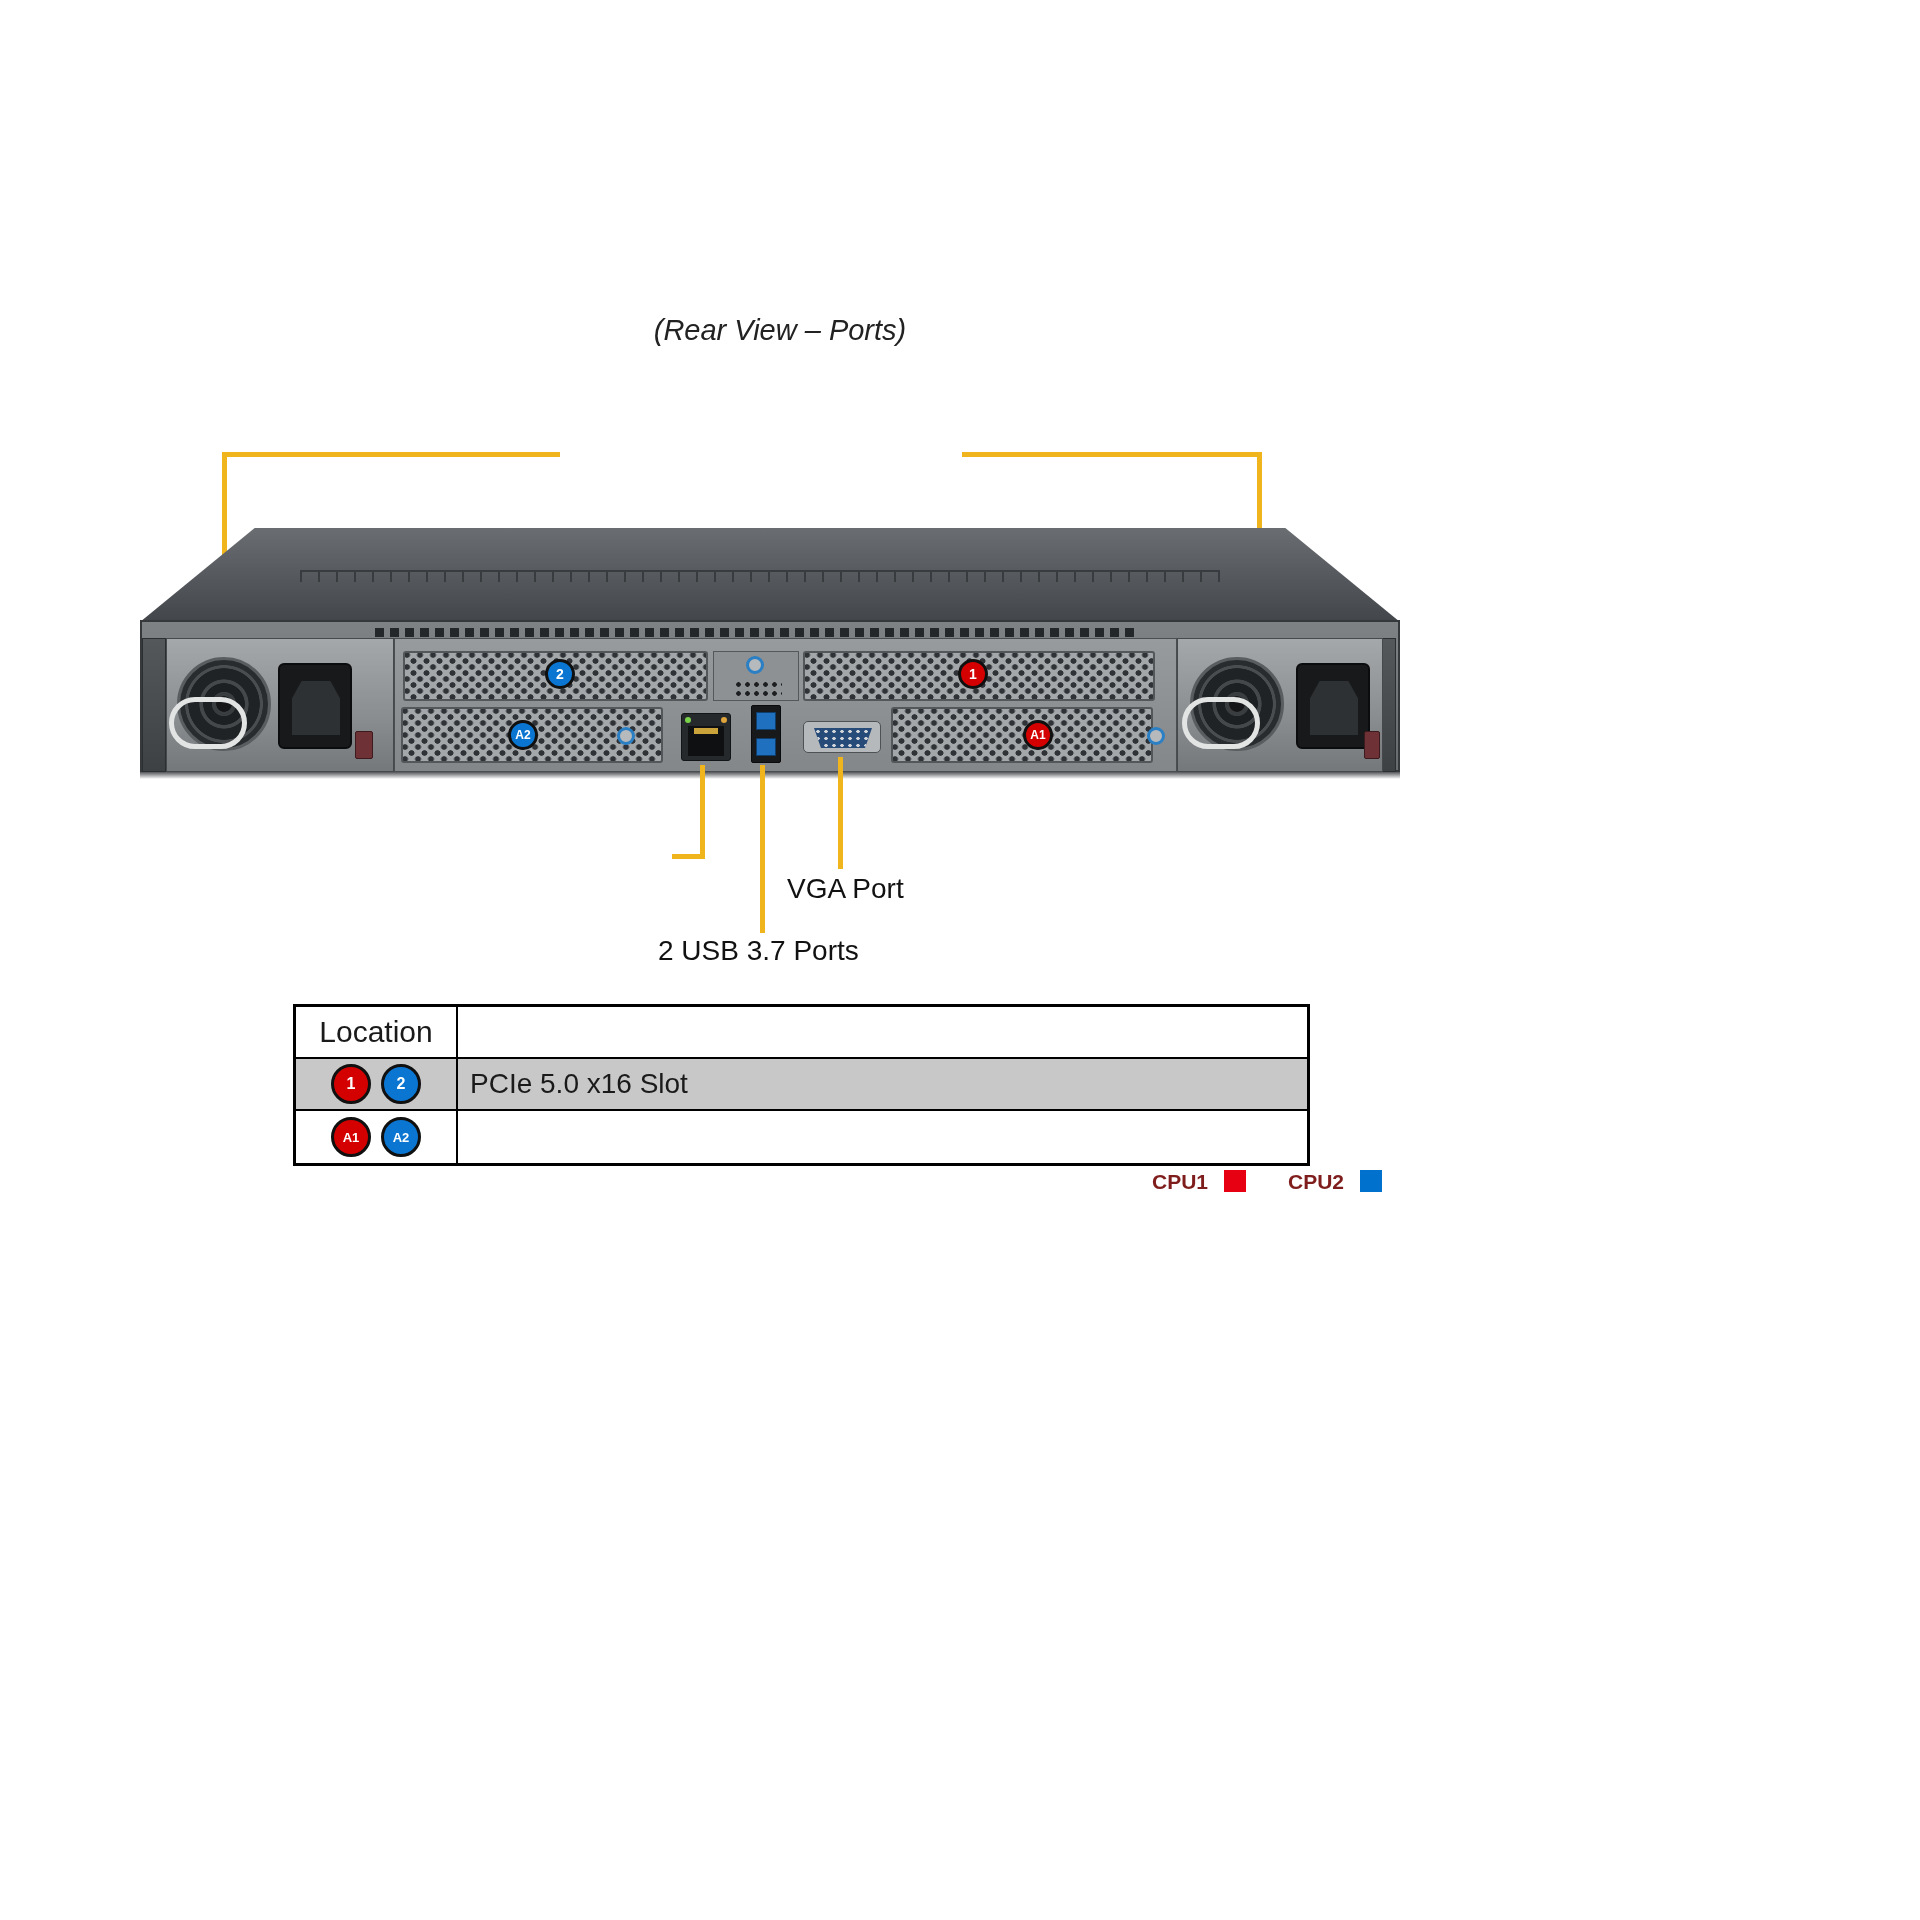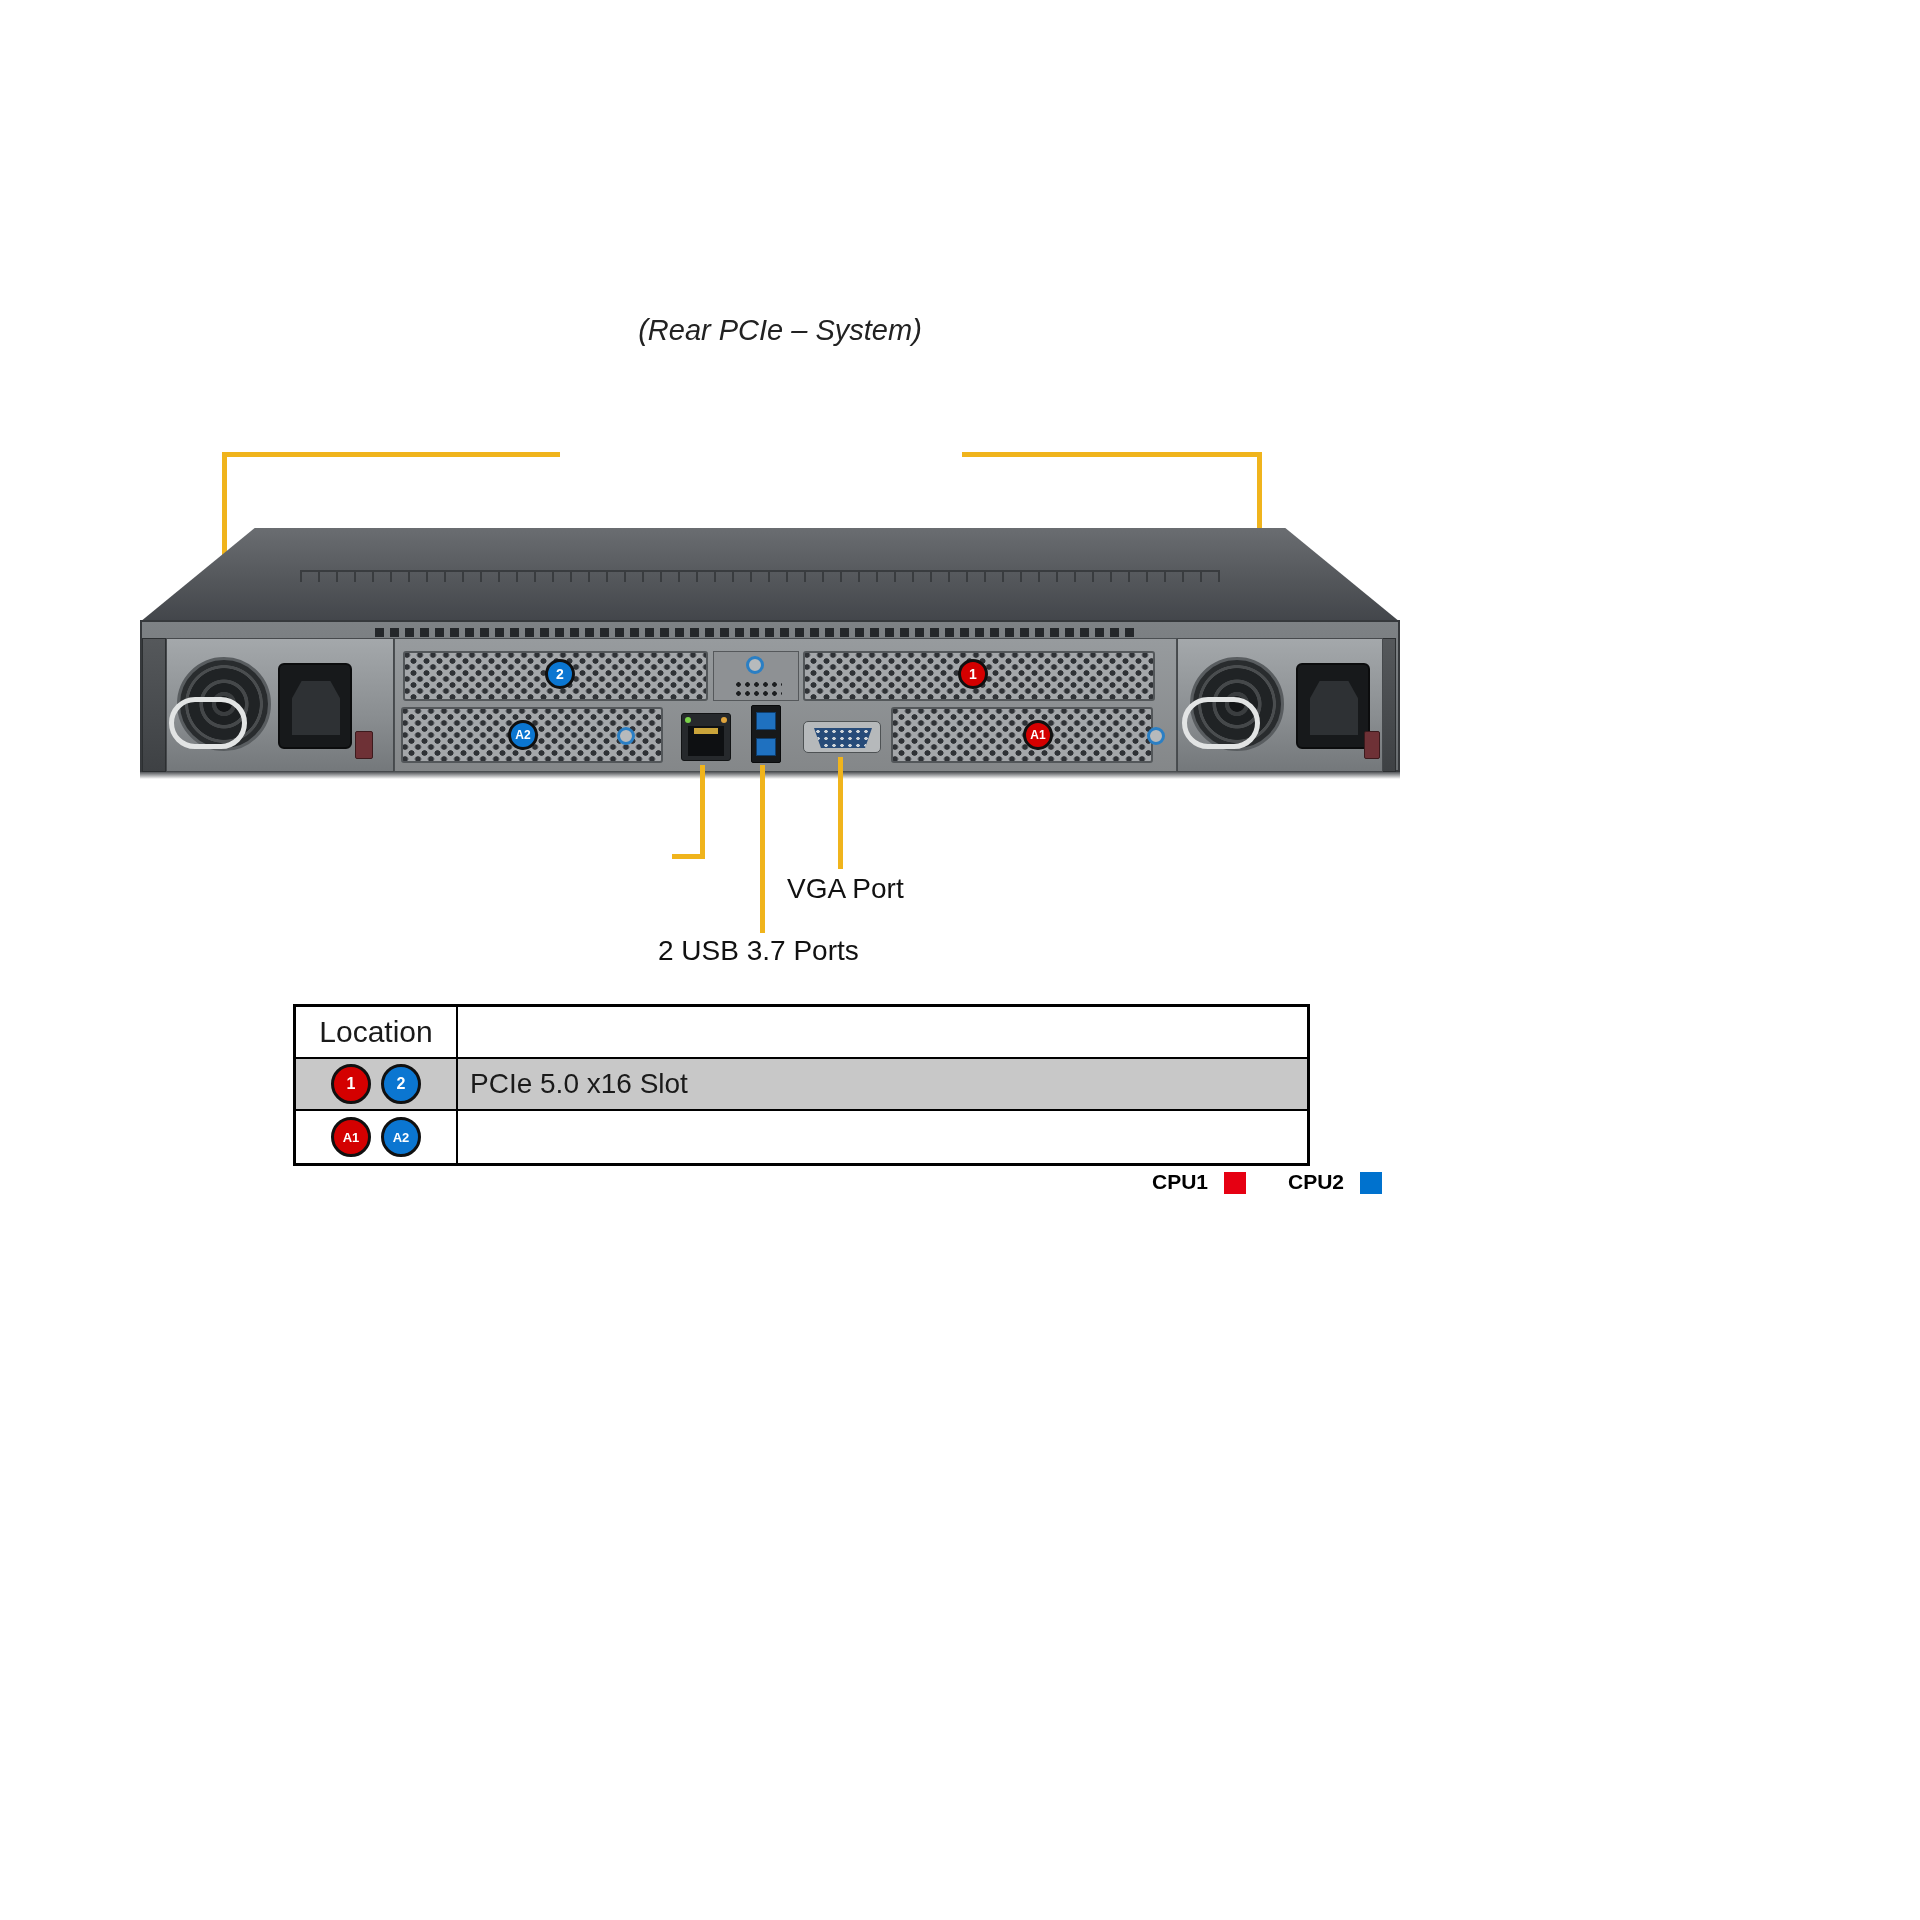--- a/index.html
+++ b/index.html
@@ -63,32 +63,32 @@
   .table{border:3px solid #000;background:#fff;}
   .trow{display:flex;width:100%;}
   .tcell-loc{width:160px;border-right:2px solid #000;display:flex;align-items:center;justify-content:center;gap:10px;}
   .tcell-desc{flex:1;display:flex;align-items:center;}
   .thead .tcell-loc,.thead .tcell-desc{justify-content:center;font-weight:normal;font-size:30px;}
   .trow.body{border-top:2px solid #000;}
   .trow.gray{background:#c8c8c8;}
   .desc-text{font-size:28px;padding-left:12px;}
 
   
-  .legend{display:flex;align-items:flex-end;gap:16px;font-size:21px;font-weight:bold;color:#000000;}
+  .legend{display:flex;align-items:flex-start;gap:16px;font-size:21px;font-weight:bold;color:#7f1d1d;}
   .legend .gap{width:10px;}
   .swatch{width:22px;height:22px;display:inline-block;}
   .swatch.red{background:#e60012;}
   .swatch.blue{background:#0072ce;}
 </style>
 </head>
 <body>
 
 <div id="stage">
 
-  <div class="abs title" style="left:540px;top:314px;width:480px;">(Rear PCIe – System)</div>
+  <div class="abs title" style="left:540px;top:314px;width:480px;">(Rear View – Ports)</div>
 
 
   <div class="abs cline" style="left:222px;top:452px;width:338px;height:5px;"></div>
   <div class="abs cline" style="left:222px;top:452px;width:5px;height:256px;"></div>
   <div class="abs cline" style="left:962px;top:452px;width:300px;height:5px;"></div>
   <div class="abs cline" style="left:1257px;top:452px;width:5px;height:262px;"></div>
 
   <div class="abs chassis-top" style="left:140px;top:528px;width:1260px;height:94px;"></div>
   <div class="abs top-vents" style="left:300px;top:570px;width:920px;height:12px;"></div>
 

